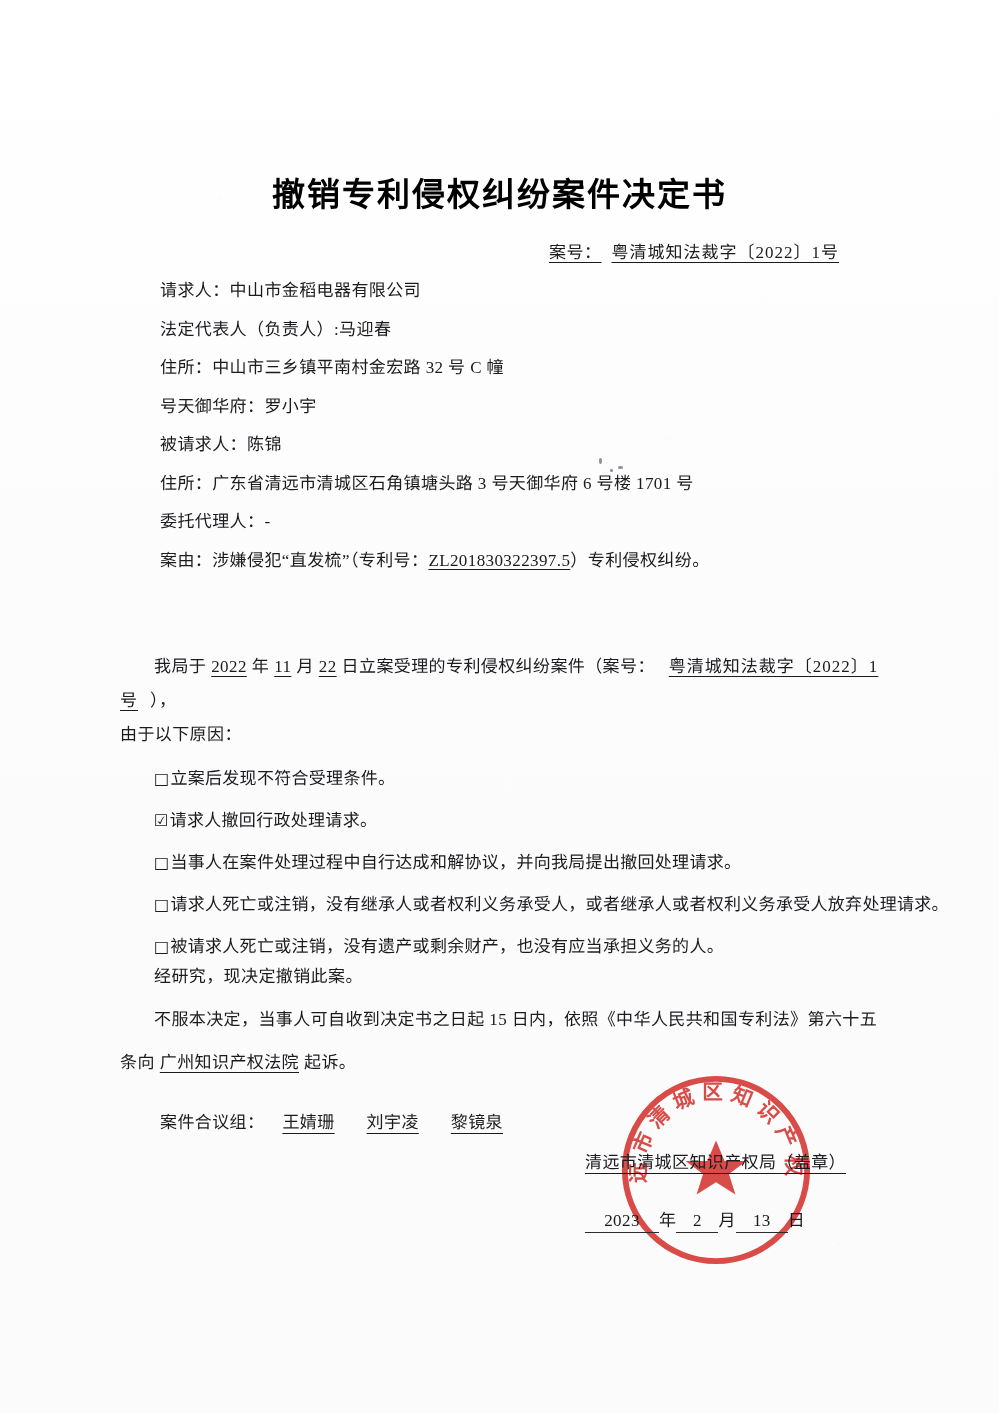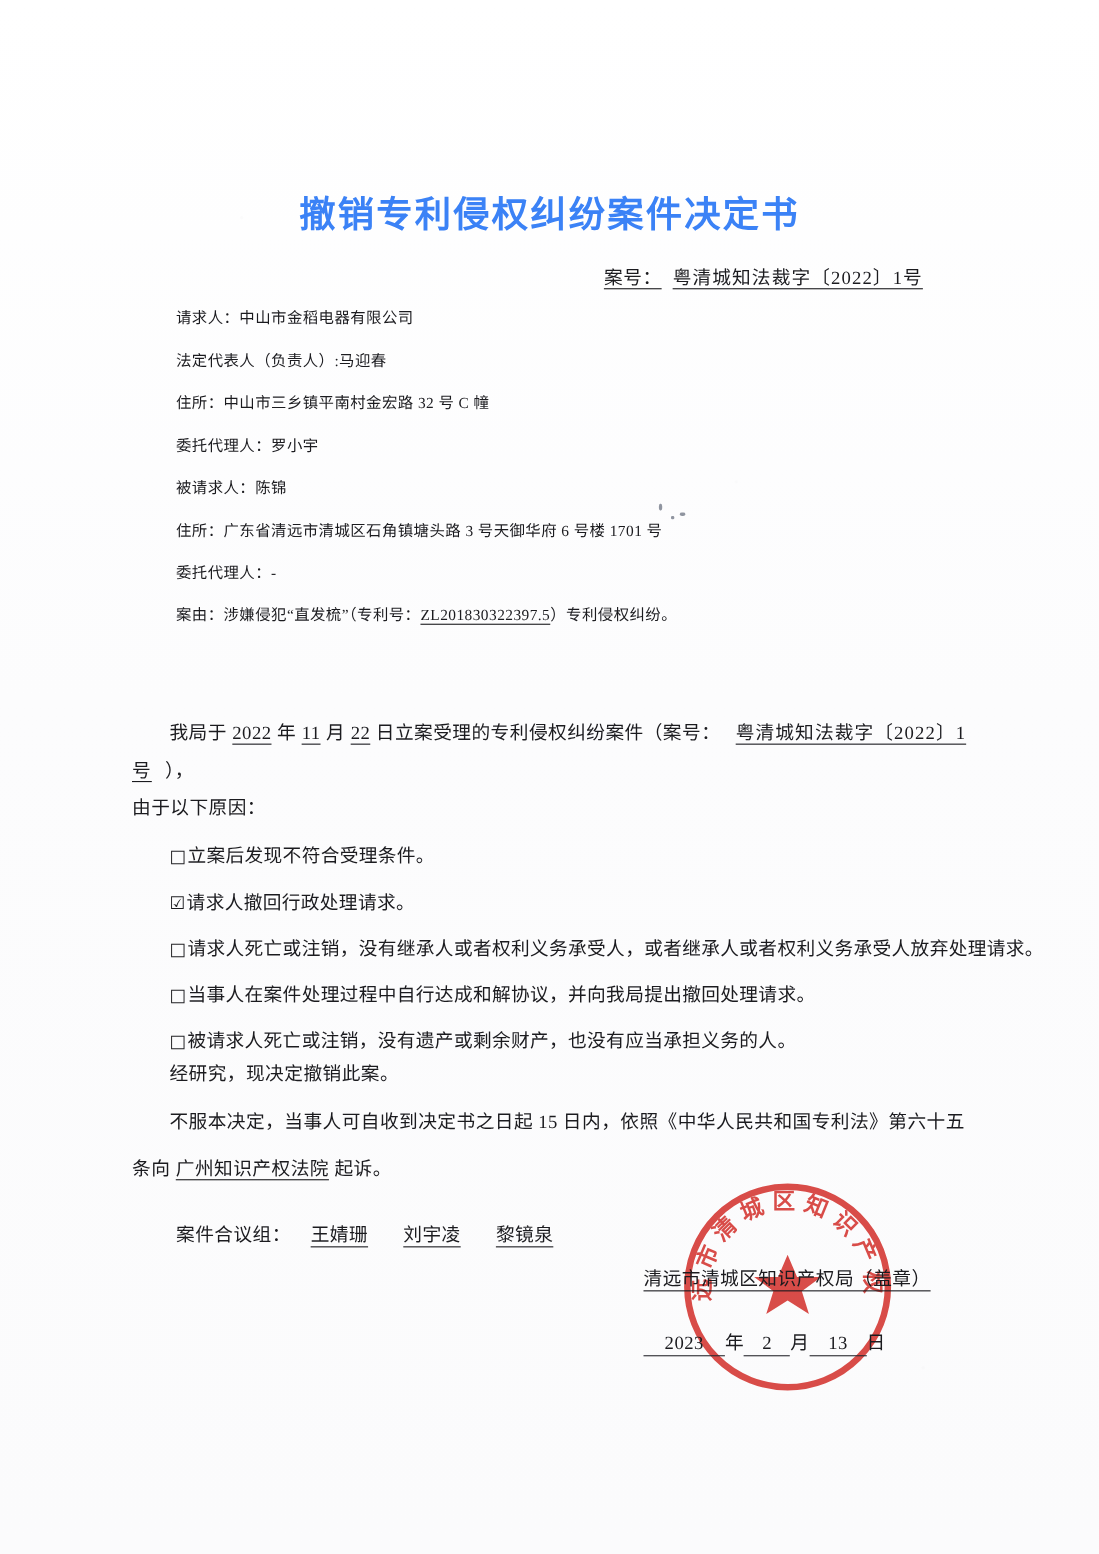--- a/index.html
+++ b/index.html
@@ -34,21 +34,21 @@
   .doc-title {
     position: absolute;
     top: 168px;
     left: 0;
     width: 999px;
     text-align: center;
     font-family: "DejaVu Serif", "Liberation Serif", serif;
     font-size: 33px;
     font-weight: 700;
     letter-spacing: 2px;
-    color: #3b82f6;
+    color: #000000;
   }
 
   .case-no-line {
     position: absolute;
     top: 238px;
     left: 0;
     width: 845px;
     text-align: right;
     font-size: 17px;
     letter-spacing: 0.5px;
@@ -59,21 +59,21 @@
     text-underline-offset: 4px;
     padding: 0 6px 0 10px;
     letter-spacing: 1px;
   }
 
   .party-block {
     position: absolute;
     top: 272px;
     left: 160px;
     width: 760px;
-    font-size: 14px;
+    font-size: 17px;
     line-height: 38.5px;
   }
   .party-line { white-space: nowrap; letter-spacing: 0.4px; }
   .u { text-decoration: underline; text-underline-offset: 3px; }
 
   .body-block {
     position: absolute;
     top: 650px;
     left: 120px;
     width: 760px;
@@ -206,21 +206,21 @@
   <div class="doc-title">撤销专利侵权纠纷案件决定书</div>
 
   <div class="case-no-line">
     <span class="lbl">案号：</span><span class="val">粤清城知法裁字〔2022〕1号</span>
   </div>
 
   <div class="party-block">
     <div class="party-line">请求人：中山市金稻电器有限公司</div>
     <div class="party-line">法定代表人（负责人）:马迎春</div>
     <div class="party-line">住所：中山市三乡镇平南村金宏路 32 号 C 幢</div>
-    <div class="party-line">委托代理人：罗小宇</div>
+    <div class="party-line">号天御华府：罗小宇</div>
     <div class="party-line">被请求人：陈锦</div>
     <div class="party-line">住所：广东省清远市清城区石角镇塘头路 3 号天御华府 6 号楼 1701 号</div>
     <div class="party-line">委托代理人：-</div>
     <div class="party-line">
       <span>案由：</span><span>涉嫌侵犯“直发梳”（专利号：</span><span class="u">ZL201830322397.5</span><span>）专利侵权纠纷。</span>
     </div>
   </div>
 
   <div class="body-block">
     <div class="p-indent">
@@ -229,24 +229,24 @@
     <div class="p-flat">由于以下原因：</div>
 
     <div class="check-list">
       <div class="check-item">
         <span class="box">□</span><span>立案后发现不符合受理条件。</span>
       </div>
       <div class="check-item">
         <span class="box">☑</span><span>请求人撤回行政处理请求。</span>
       </div>
       <div class="check-item">
+        <span class="box">□</span><span>当事人在案件处理过程中自行达成和解协议，并向我局提出撤回处理请求。</span>
+      </div>
+      <div class="check-item">
         <span class="box">□</span><span>请求人死亡或注销，没有继承人或者权利义务承受人，或者继承人或者权利义务承受人放弃处理请求。</span>
-      </div>
-      <div class="check-item">
-        <span class="box">□</span><span>当事人在案件处理过程中自行达成和解协议，并向我局提出撤回处理请求。</span>
       </div>
       <div class="check-item">
         <span class="box">□</span><span>被请求人死亡或注销，没有遗产或剩余财产，也没有应当承担义务的人。</span>
       </div>
     </div>
   </div>
 
   <div class="tail-block">
     <div class="p-indent">经研究，现决定撤销此案。</div>
     <div class="p-indent">

